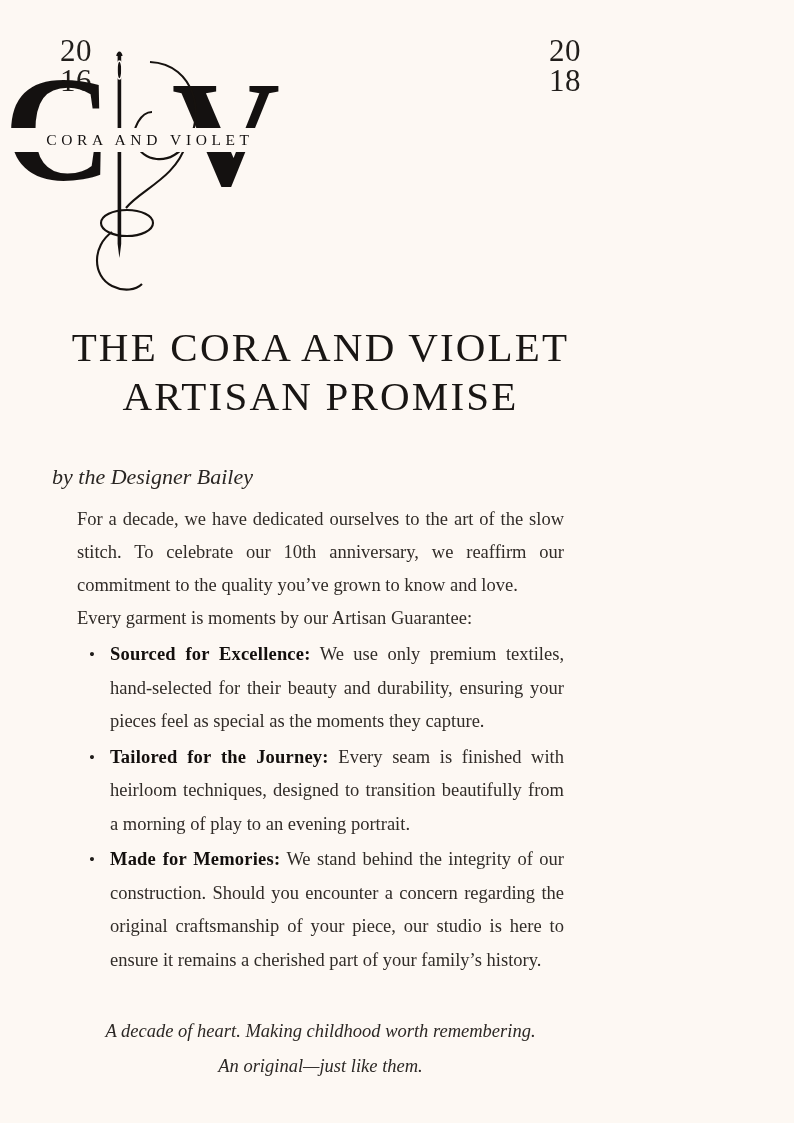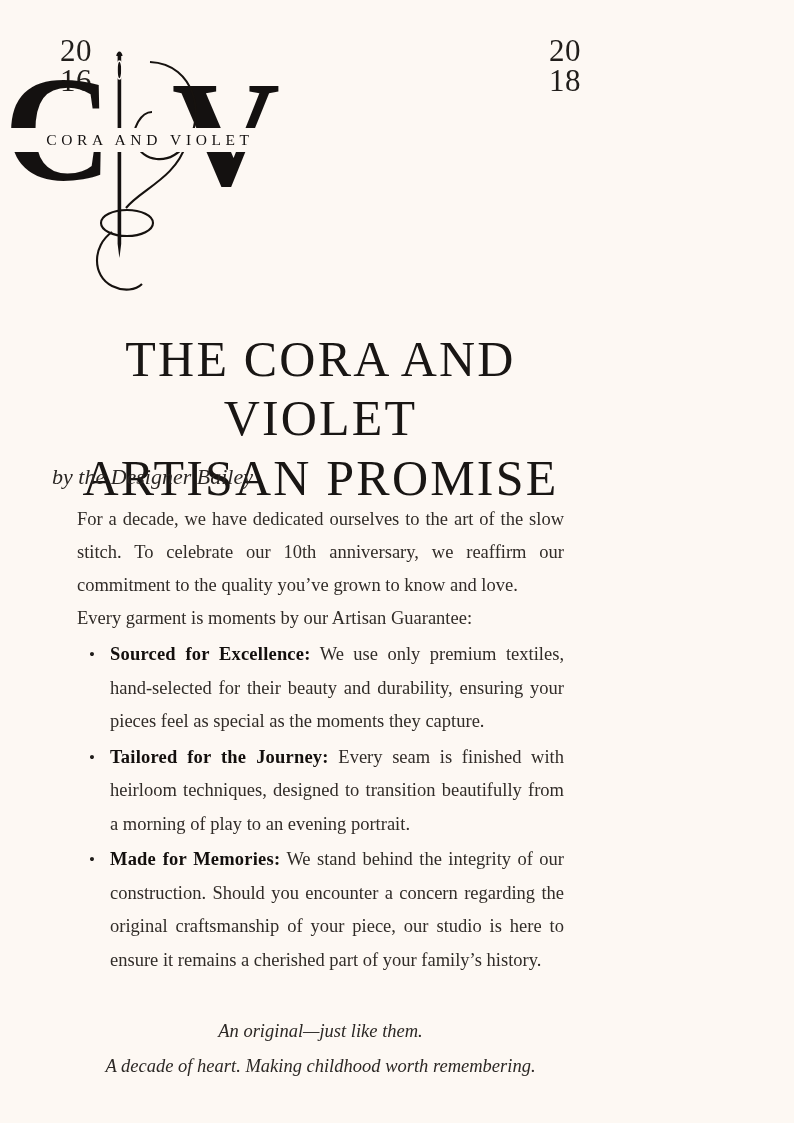--- a/index.html
+++ b/index.html
@@ -53,21 +53,21 @@
   .logo-svg { display: block; }
 
   
   .headline {
     position: absolute;
     left: 52px;
     right: 52px;
     top: 296px;
     text-align: center;
     font-family: "Liberation Serif", "DejaVu Serif", serif;
-    font-size: 50px;
+    font-size: 41px;
     line-height: 1.19;
     letter-spacing: 2.2px;
     font-weight: 400;
     color: #191614;
     text-transform: uppercase;
   }
   .headline .hl-line { display: block; }
 
   
   .subtitle {
@@ -221,17 +221,17 @@
         <span>Every seam is finished with heirloom techniques, designed to transition beautifully from a morning of play to an evening portrait.</span>
       </li>
       <li>
         <span class="lead">Made for Memories:</span>
         <span>We stand behind the integrity of our construction. Should you encounter a concern regarding the original craftsmanship of your piece, our studio is here to ensure it remains a cherished part of your family’s history.</span>
       </li>
     </ul>
   </div>
 
   <div class="closing">
+    <span>A decade of heart. Making childhood worth remembering.</span>
     <span>An original—just like them.</span>
-    <span>A decade of heart. Making childhood worth remembering.</span>
   </div>
 
 </div>
 
 </body></html>

